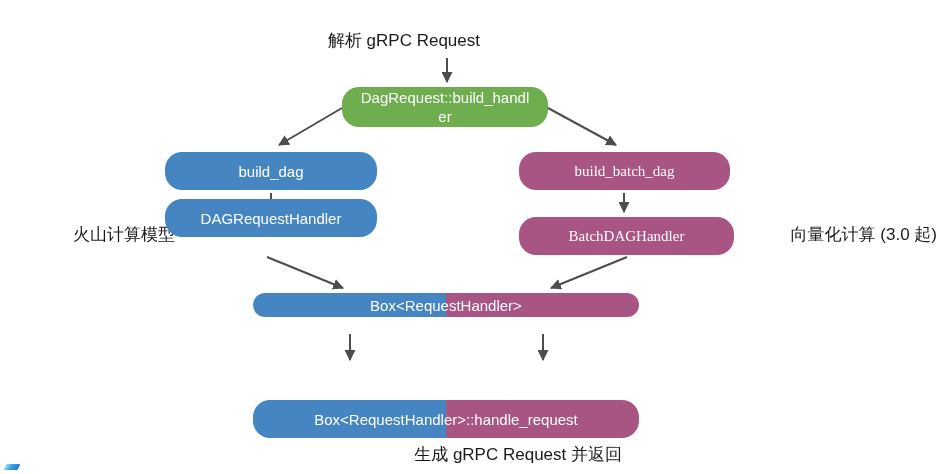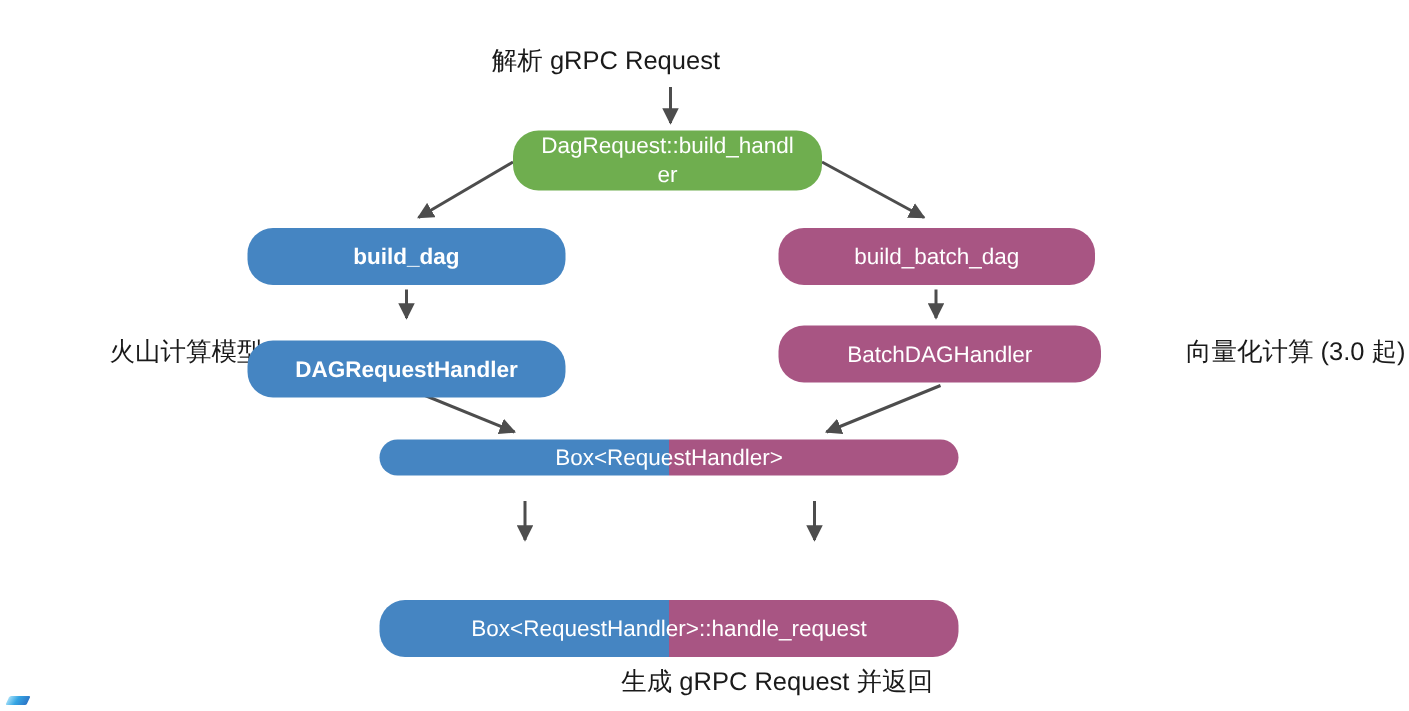--- a/index.html
+++ b/index.html
@@ -25,22 +25,22 @@
     line-height: 19px;
     display: flex;
     flex-direction: column;
     align-items: center;
     justify-content: center;
     text-align: center;
     white-space: nowrap;
     border-radius: 17px;
   }
   .node.green { background: var(--green); }
-  .node.blue  { background: var(--blue); font-weight: bold; }
-  .node.pink  { background: var(--pink); }
+  .node.blue  { background: var(--blue); }
+  .node.pink  { background: var(--pink); font-family: Liberation Serif, serif; }
   .node.split { background: linear-gradient(to right, var(--blue) 0%, var(--blue) 50%, var(--pink) 50%, var(--pink) 100%); }
 
   .label {
     position: absolute;
     color: var(--text);
     font-size: 17px;
     line-height: 22px;
     text-align: right;
     white-space: nowrap;
   }
@@ -91,21 +91,21 @@
 
   <div class="node green" style="left:342px; top:87px; width:206px; height:40px;">
     <span>DagRequest::build_handl</span>
     <span>er</span>
   </div>
 
   <div class="node blue" style="left:165px; top:152px; width:212px; height:38px;">build_dag</div>
 
   <div class="node pink" style="left:519px; top:152px; width:211px; height:38px;">build_batch_dag</div>
 
-  <div class="node blue" style="left:165px; top:227px; width:212px; height:38px;">DAGRequestHandler</div>
+  <div class="node blue" style="left:165px; top:199px; width:212px; height:38px;">DAGRequestHandler</div>
 
   <div class="node pink" style="left:519px; top:217px; width:215px; height:38px;">BatchDAGHandler</div>
 
   <div class="node split" style="left:253px; top:293px; width:386px; height:24px;">Box&lt;RequestHandler&gt;</div>
 
   <div class="node split" style="left:253px; top:366px; width:386px; height:38px;margin-top:34px;">Box&lt;RequestHandler&gt;::handle_request</div>
 
   <div class="corner-artifact"></div>
 </div>
 

